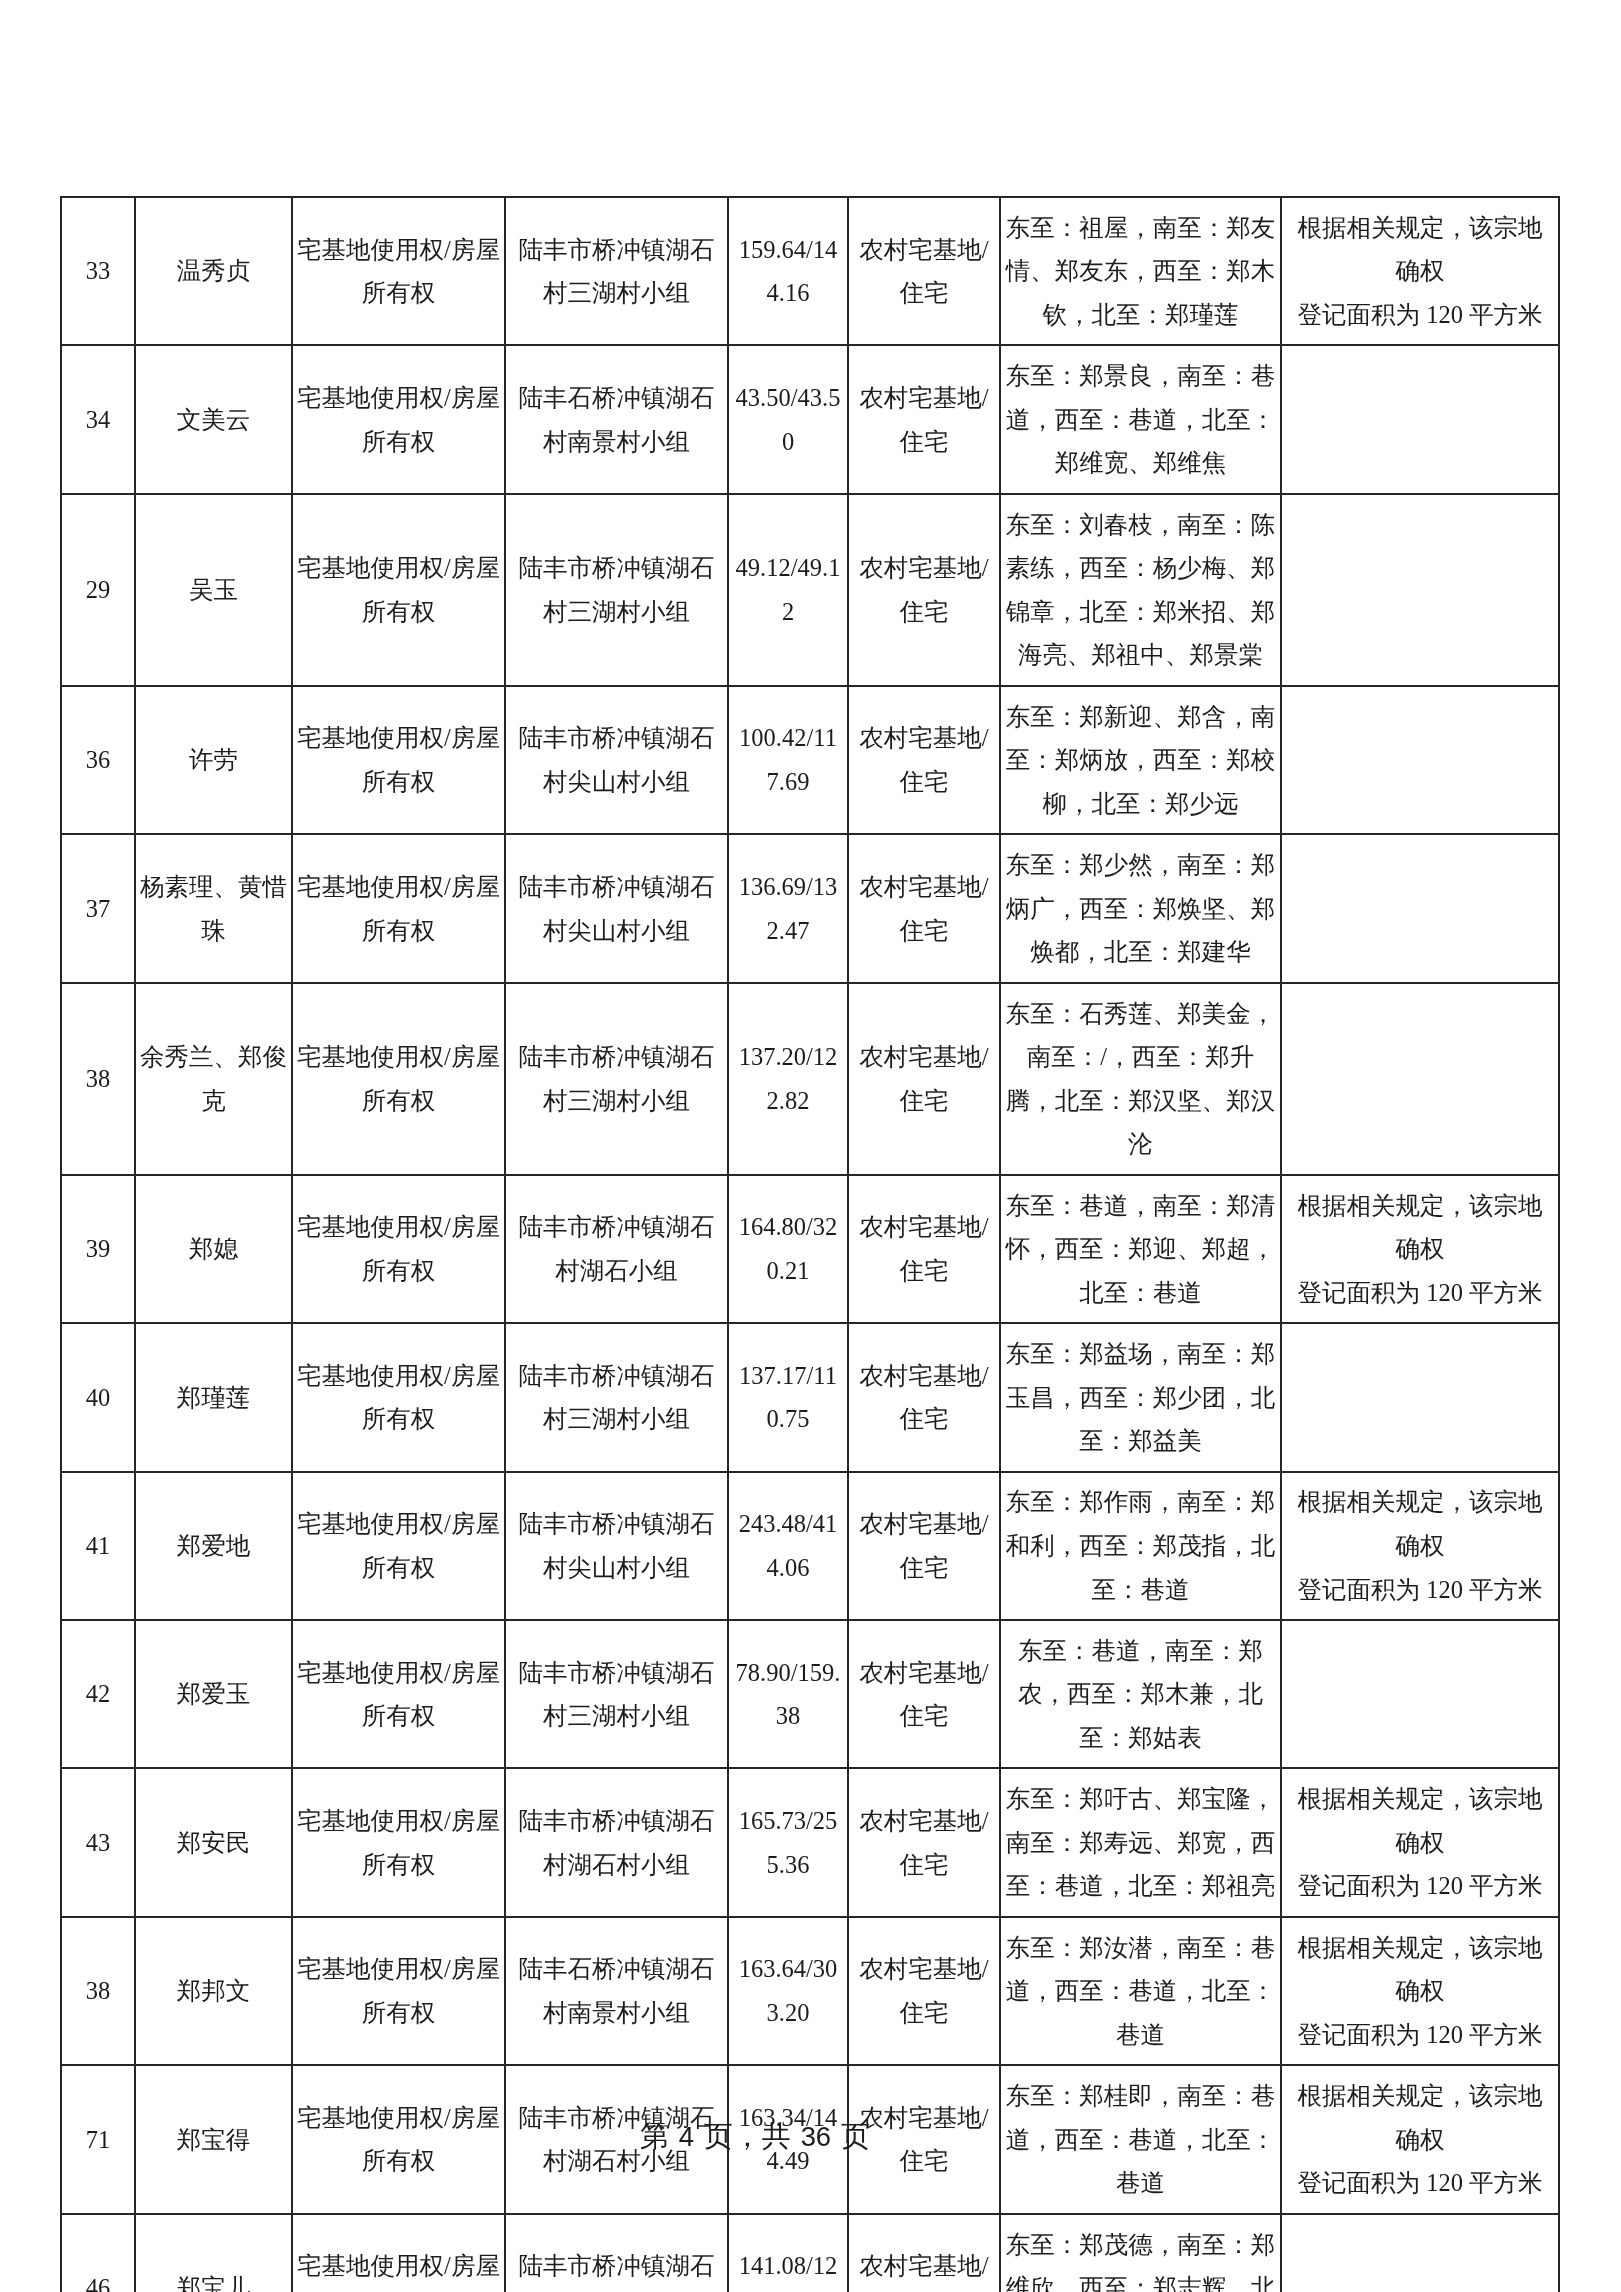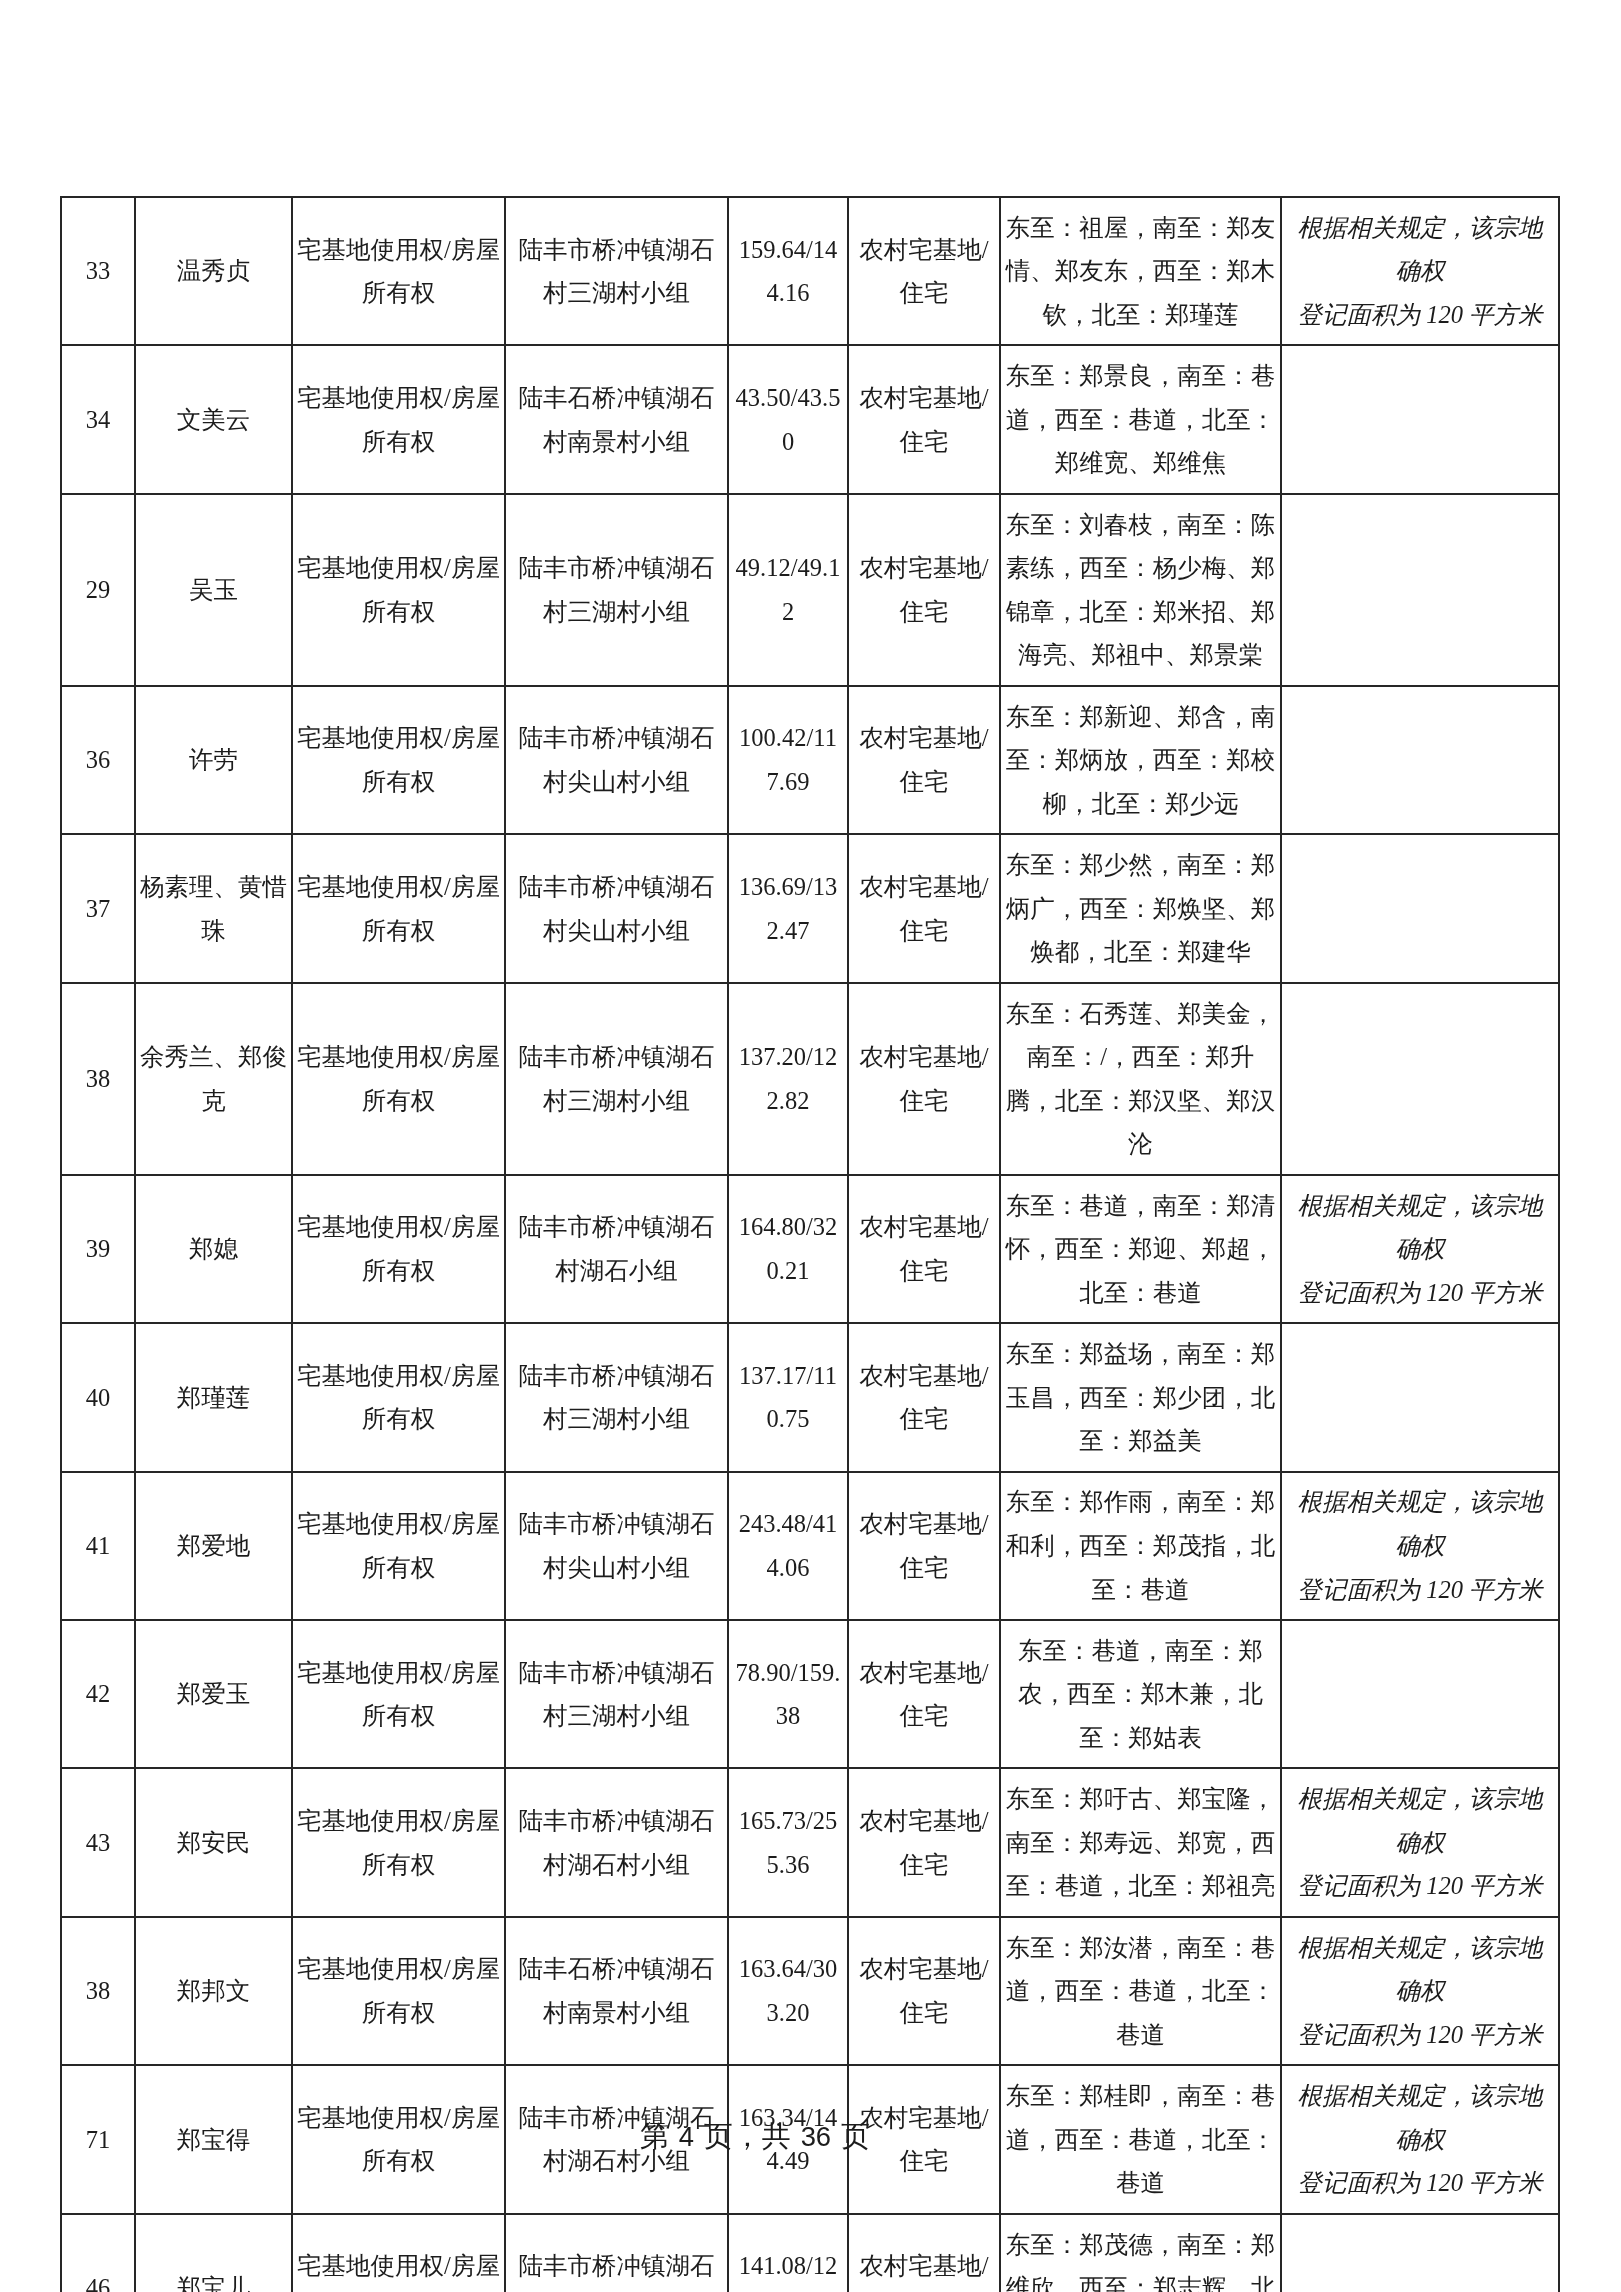--- a/index.html
+++ b/index.html
@@ -38,21 +38,20 @@
   col.c-remark{width:278px;}
   td.col-boundary{
     text-align:justify;
     padding:7.8px 4.9px;
     margin-left:34px;
   }
   td.col-remark{
     white-space:pre-line;
     font-size:22.5px;
     padding:7.8px 2px;
-    font-style:italic;
   }
   td.col-area{padding:7.8px 3.9px;}
   .footer{
     position:absolute;
     left:640px;top:2117px;
     font-size:29px;
     color:#1c1c1c;
     white-space:nowrap;
   }
   .footer .num{

